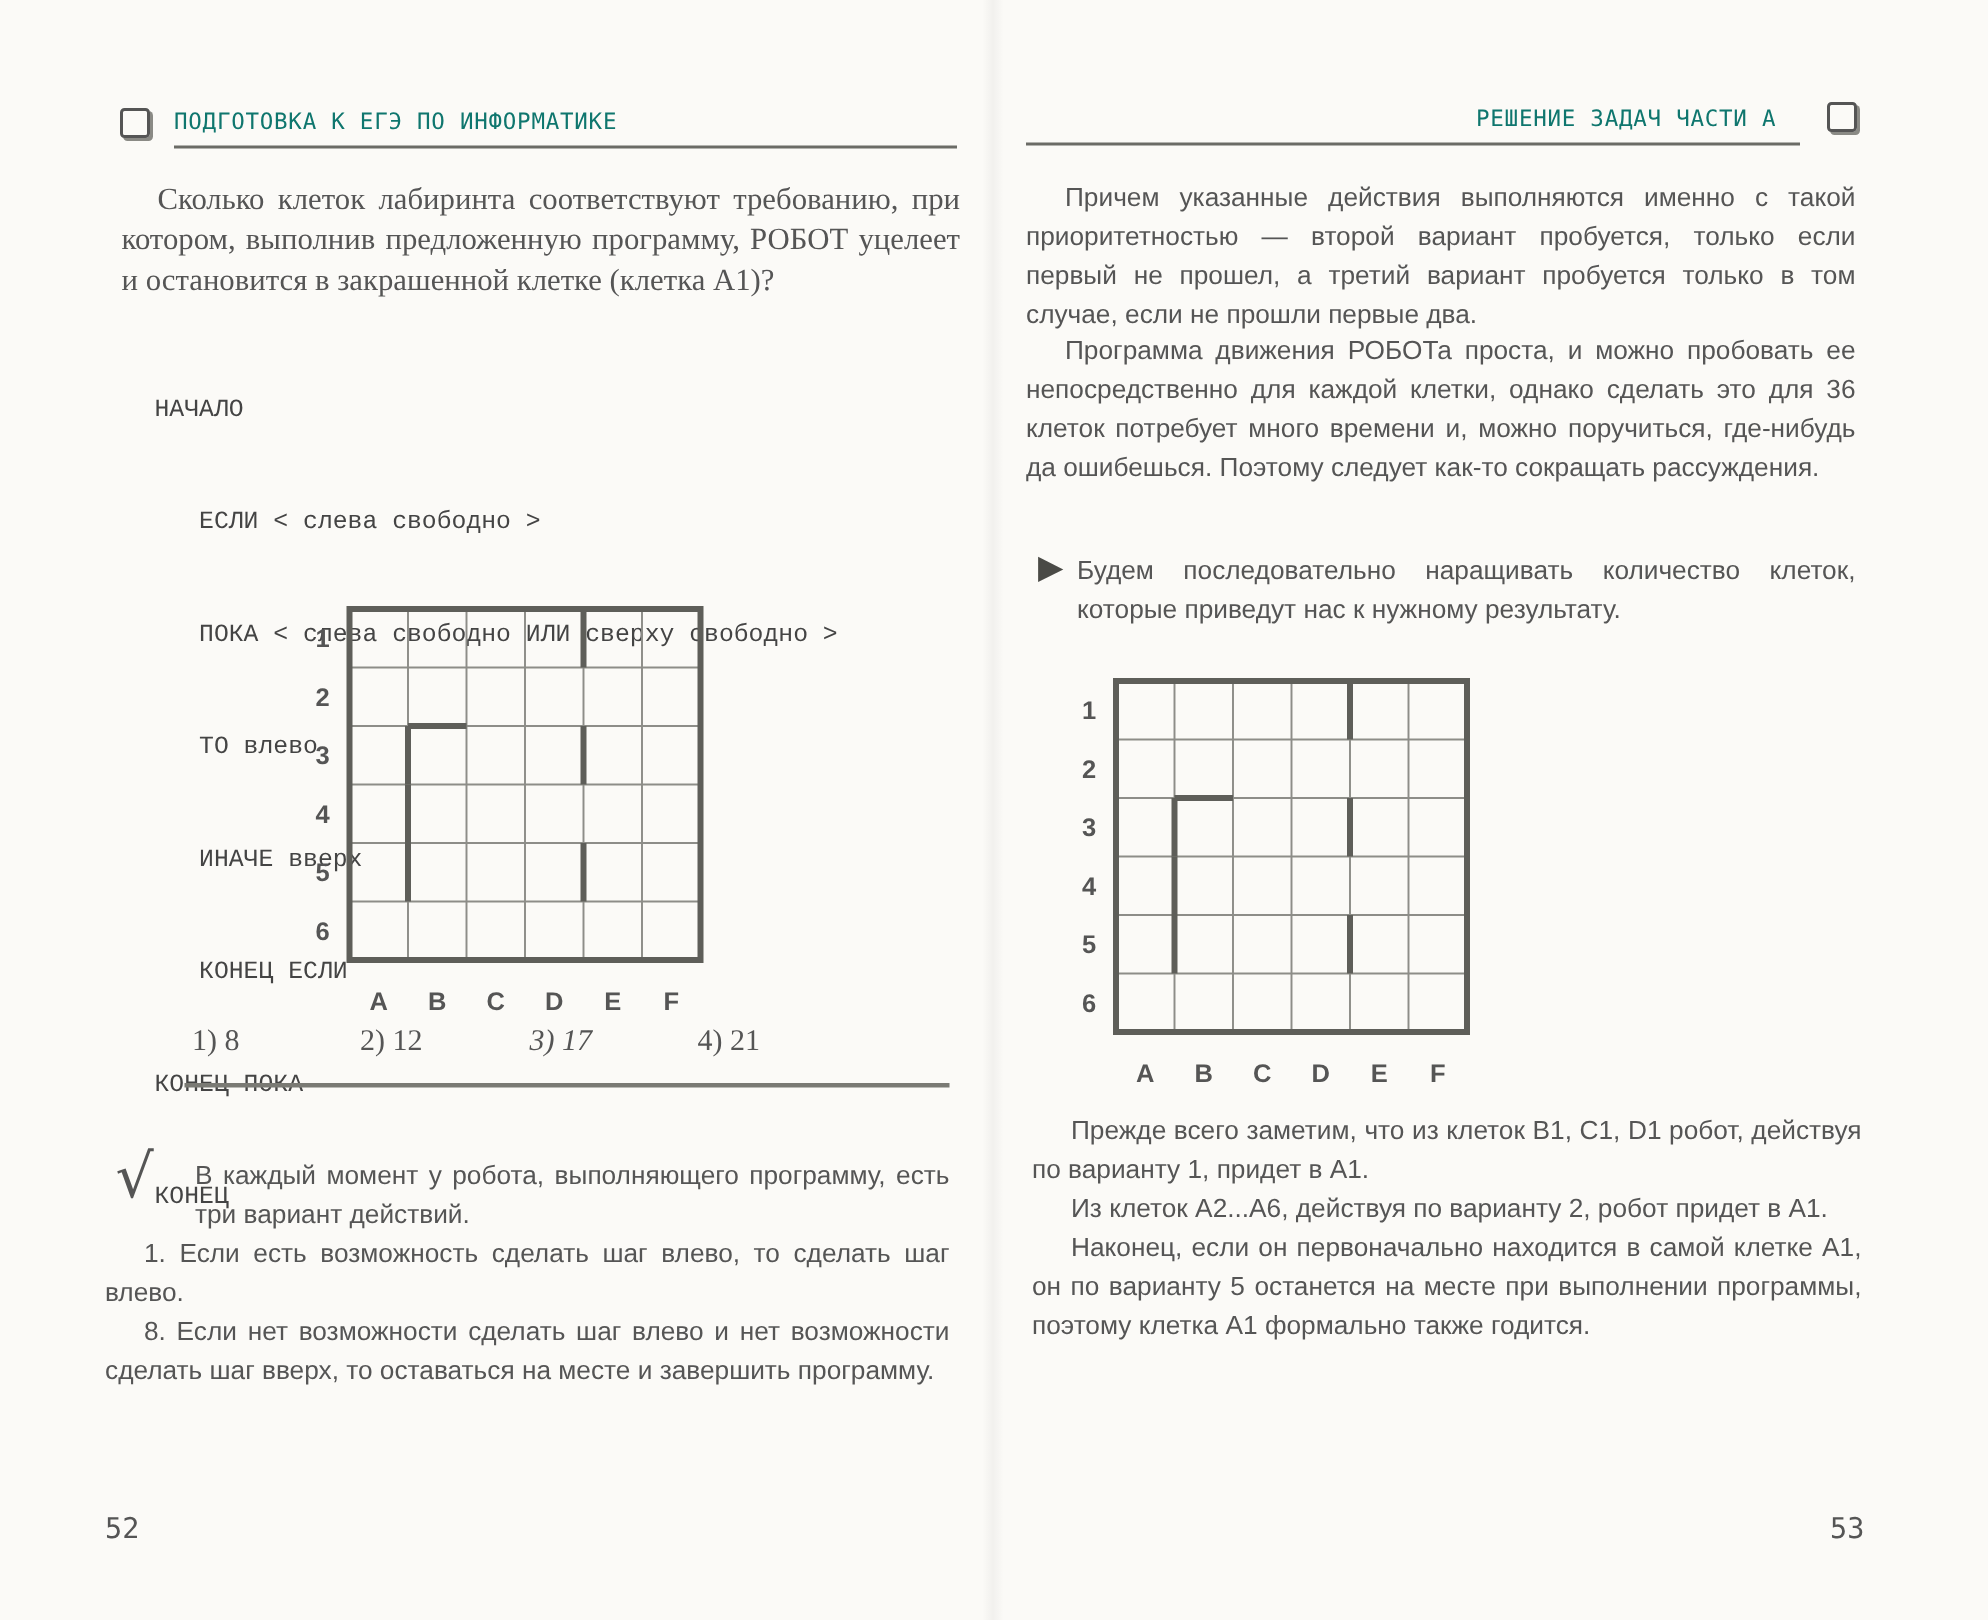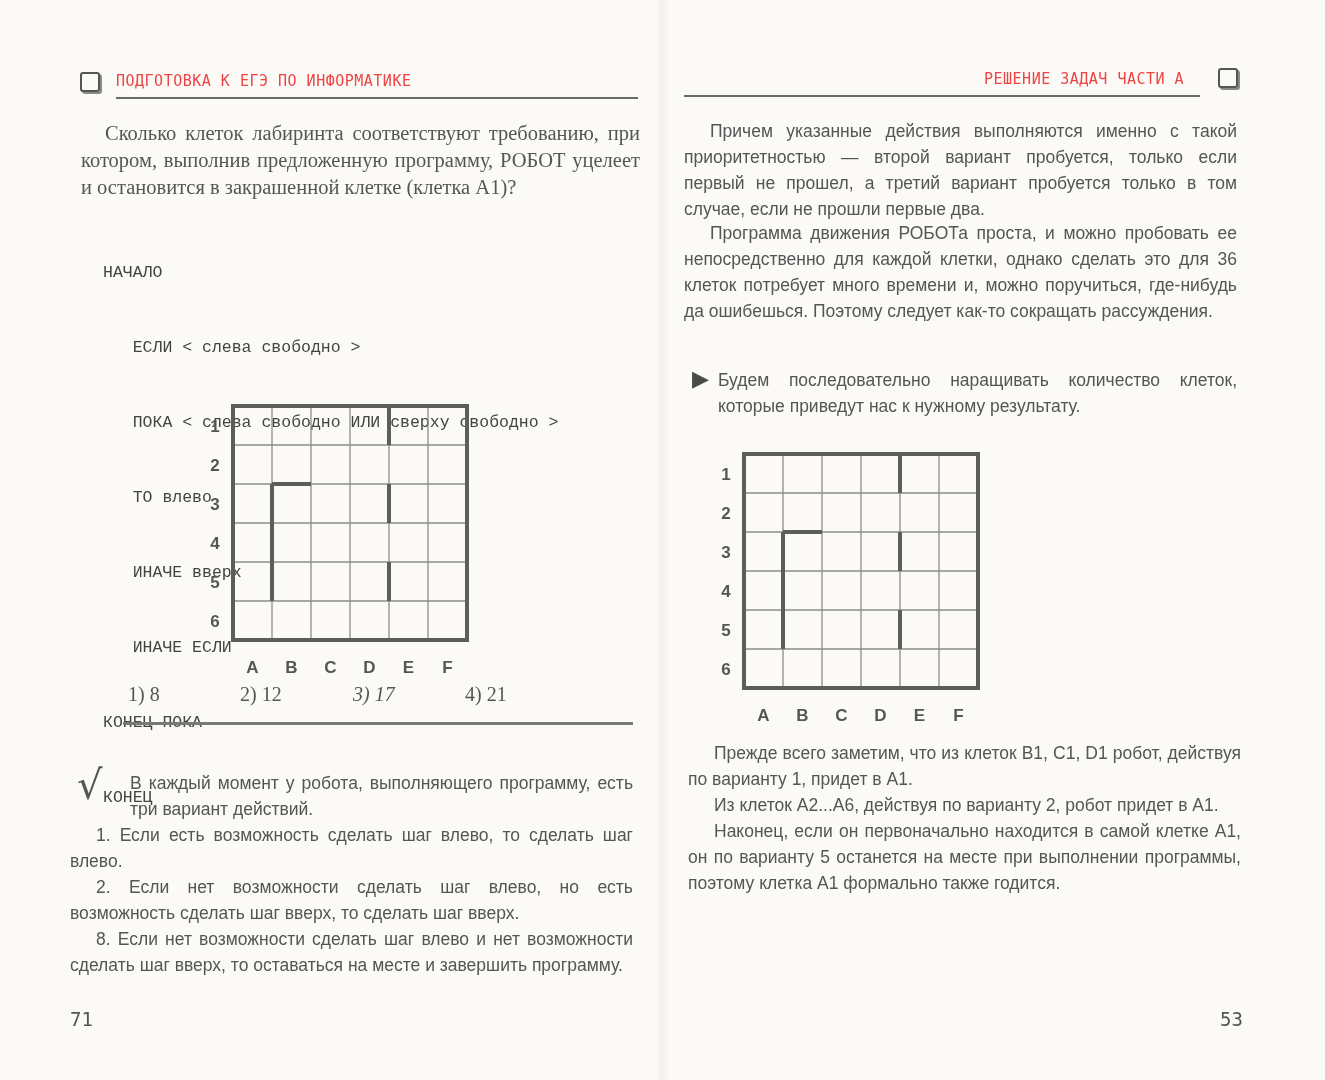--- a/index.html
+++ b/index.html
@@ -10,21 +10,21 @@
   .page { position:absolute; top:0; height:1080px; }
   .page.left { left:0; width:662px; }
   .page.right { left:662px; width:663px; }
   .gutter {
     position:absolute; left:655px; top:0; width:14px; height:1080px;
     background:linear-gradient(90deg, rgba(0,0,0,0) 0%, rgba(0,0,0,0.04) 50%, rgba(0,0,0,0) 100%);
   }
 
   .run-head {
     position:absolute; font-family:"DejaVu Sans Mono", monospace; font-size:15px;
-    letter-spacing:0.5px; color:#ef4444;
+    letter-spacing:0.5px; color:#0f766e;
   }
   .run-rule { position:absolute; height:2px; background:#6b6b66; }
   .sq-icon {
     position:absolute; width:16px; height:16px; border:2.5px solid #555;
     border-radius:3px; box-shadow:2px 2px 0 #8a8a85;
   }
 
   .serif { font-family:"Liberation Serif", serif; }
   .sans  { font-family:"Liberation Sans", sans-serif; }
   .mono  { font-family:"Liberation Mono", monospace; }
@@ -70,21 +70,21 @@
   <div class="para serif q-text">
     <p>Сколько клеток лабиринта соответствуют требованию, при котором, выполнив предложенную программу, РОБОТ уцелеет и остановится в закрашенной клетке (клетка А1)?</p>
   </div>
 
   <div class="code mono">
     <div>НАЧАЛО</div>
     <div>   ЕСЛИ &lt; слева свободно &gt;</div>
     <div>   ПОКА &lt; слева свободно ИЛИ сверху свободно &gt;</div>
     <div>   ТО влево</div>
     <div>   ИНАЧЕ вверх</div>
-    <div>   ИНАЧЕ ЕСЛИ</div>
+    <div>   КОНЕЦ ЕСЛИ</div>
     <div>КОНЕЦ ПОКА</div>
     <div>КОНЕЦ</div>
   </div>
 
   <svg class="maze-svg" id="maze-left" style="left:195px;top:400px;" width="290" height="270">
       <line x1="77" y1="6" x2="77" y2="240" stroke="#8d8d88" stroke-width="1.3"></line>
       <line x1="116" y1="6" x2="116" y2="240" stroke="#8d8d88" stroke-width="1.3"></line>
       <line x1="155" y1="6" x2="155" y2="240" stroke="#8d8d88" stroke-width="1.3"></line>
       <line x1="194" y1="6" x2="194" y2="240" stroke="#8d8d88" stroke-width="1.3"></line>
       <line x1="233" y1="6" x2="233" y2="240" stroke="#8d8d88" stroke-width="1.3"></line>
@@ -119,25 +119,24 @@
   <div class="answers serif" style="left:240px;">2) 12</div>
   <div class="answers serif" style="left:353px;font-style:italic;">3) 17</div>
   <div class="answers serif" style="left:465px;">4) 21</div>
 
   <div class="rule-thick"></div>
 
   <div class="check-icon">√</div>
   <div class="para sans sol-text">
     <p class="first">В каждый момент у робота, выполняющего программу, есть три вариант действий.</p>
     <p>1. Если есть возможность сделать шаг влево, то сделать шаг влево.</p>
-    <p>2. Если нет возможности сделать шаг влево, но есть возможность сделать шаг вверх, то сделать шаг вверх.</p>
     <p>8. Если нет возможности сделать шаг влево и нет возможности сделать шаг вверх, то оставаться на месте и завершить программу.</p>
   </div>
 
-  <div class="folio" style="left:70px;">71</div>
+  <div class="folio" style="left:70px;">52</div>
 </div>
 
 <div class="gutter"></div>
 
 <div class="page right">
   <div class="run-head" style="left:322px;top:70px;">РЕШЕНИЕ ЗАДАЧ ЧАСТИ А</div>
   <div class="sq-icon" style="left:556px;top:68px;"></div>
   <div class="run-rule" style="left:22px;top:95px;width:516px;"></div>
 </div>
 

